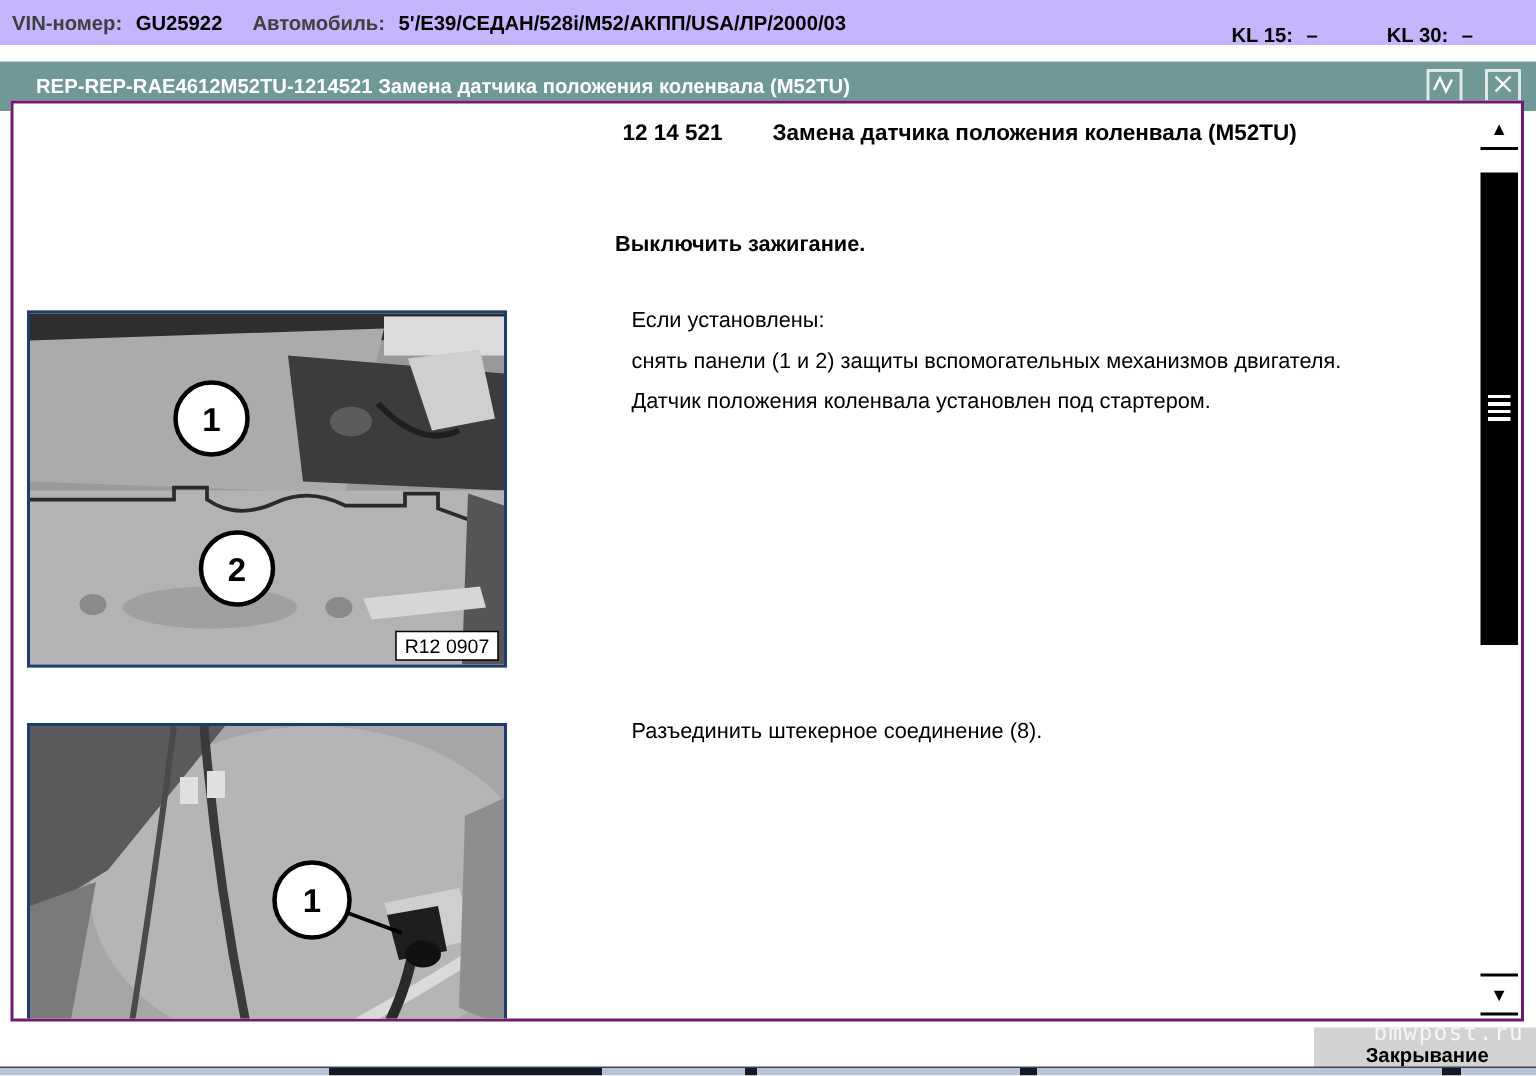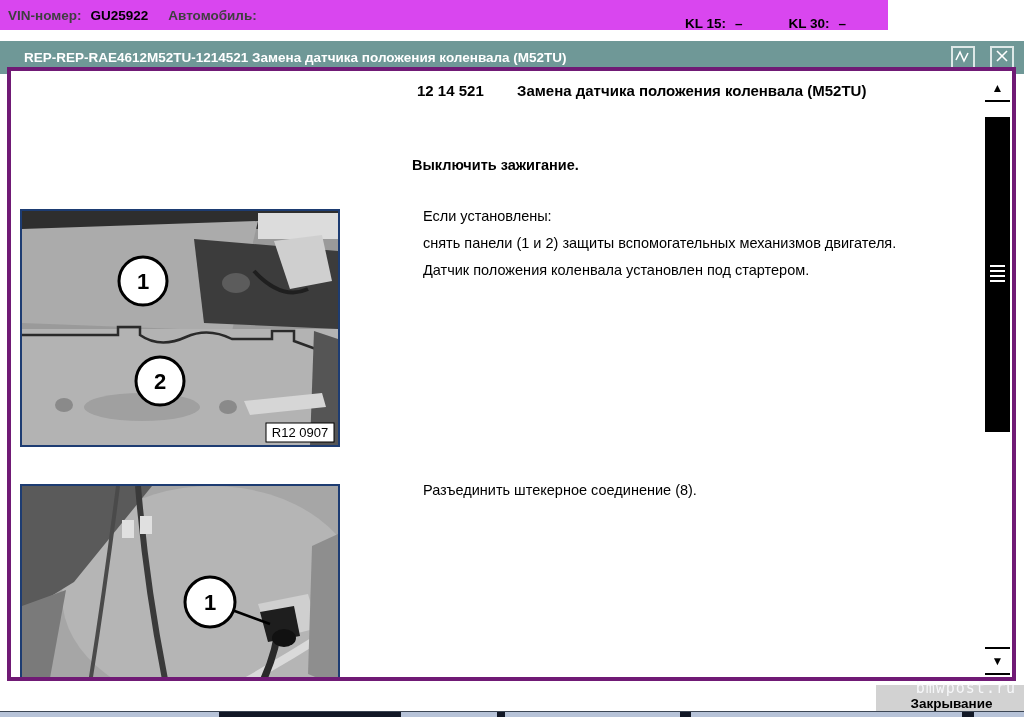--- a/index.html
+++ b/index.html
@@ -1,38 +1,38 @@
 <!DOCTYPE html>
 <html><head>
 <meta charset="utf-8">
 <style>
   * { margin:0; padding:0; box-sizing:border-box; }
   html,body { width:1024px; height:717px; }
   body { font-family:"Liberation Sans", sans-serif; background:#fff; position:relative; overflow:hidden; }
 
-  .topbar { position:absolute; left:0; top:0; width:888px; height:30px; background:#d946ef;
+  .topbar { position:absolute; left:0; top:0; width:1024px; height:30px; background:#c4b5fd;
             display:flex; align-items:center; font-size:13.5px; font-weight:bold; padding-left:8px; }
   .topbar .lbl { color:#3f3f3f; margin-right:9px; }
   .topbar .val { color:#000;text-align:right; }
   .sep-sm { width:20px; }
   .topbar .spacer { flex:1; }
   .kl-group { display:flex; align-items:center;margin-top:16px; }
   .kl-group .lbl { color:#000; }
   .kl-val { margin-right:46px; }
   .kl-val-last { margin-right:42px; }
 
   .titlebar { position:absolute; left:0; top:30px; width:1024px; height:33px; background:#6f9897;
               color:#fff; display:flex; align-items:center; font-size:13.5px; font-weight:bold;
               padding:0 10px 0 24px;margin-top:11px; }
   .titlebar-title { flex:1; }
   .tb-icon { width:24px; height:23px; border:2px solid #dde8e7; display:flex; align-items:center;
              justify-content:center; margin-left:15px; cursor:pointer; }
 
   .content { position:absolute; left:7px; top:67px; width:1009px; height:614px;
-             border:4px solid #701a75; background:#fff; overflow:hidden; }
+             border:2px solid #701a75; background:#fff; overflow:hidden; }
 
   .doc-code  { position:absolute; left:406px; top:11px; font-size:15px; font-weight:bold; }
   .doc-title { position:absolute; left:506px; top:11px; font-size:15px; font-weight:bold; }
   .doc-bold  { position:absolute; left:401px; top:86px; font-size:14.5px; font-weight:bold; }
 
   .figure { position:absolute; left:9px; width:320px; height:238px; border:2px solid #1d3c72; background:#9a9a9a; }
   .figure1 { top:138px; }
   .figure2 { top:413px; height:240px; }
   .figure svg { display:block; }
 
@@ -70,20 +70,21 @@
   .fig-label { font-family:"Liberation Sans", sans-serif; font-size:13px; fill:#000; text-anchor:middle; }
 </style>
 </head>
 <body>
 
 <div class="topbar">
   <span class="lbl">VIN-номер:</span>
   <span class="val">GU25922</span>
   <span class="sep-sm"></span>
   <span class="lbl">Автомобиль:</span>
+  <span class="val">5'/E39/СЕДАН/528i/M52/АКПП/USA/ЛР/2000/03</span>
   <span class="spacer"></span>
   <span class="kl-group">
     <span class="lbl">KL 15:</span>
     <span class="val kl-val">–</span>
     <span class="lbl">KL 30:</span>
     <span class="val kl-val-last">–</span>
   </span>
 </div>
 
 <div class="titlebar">

